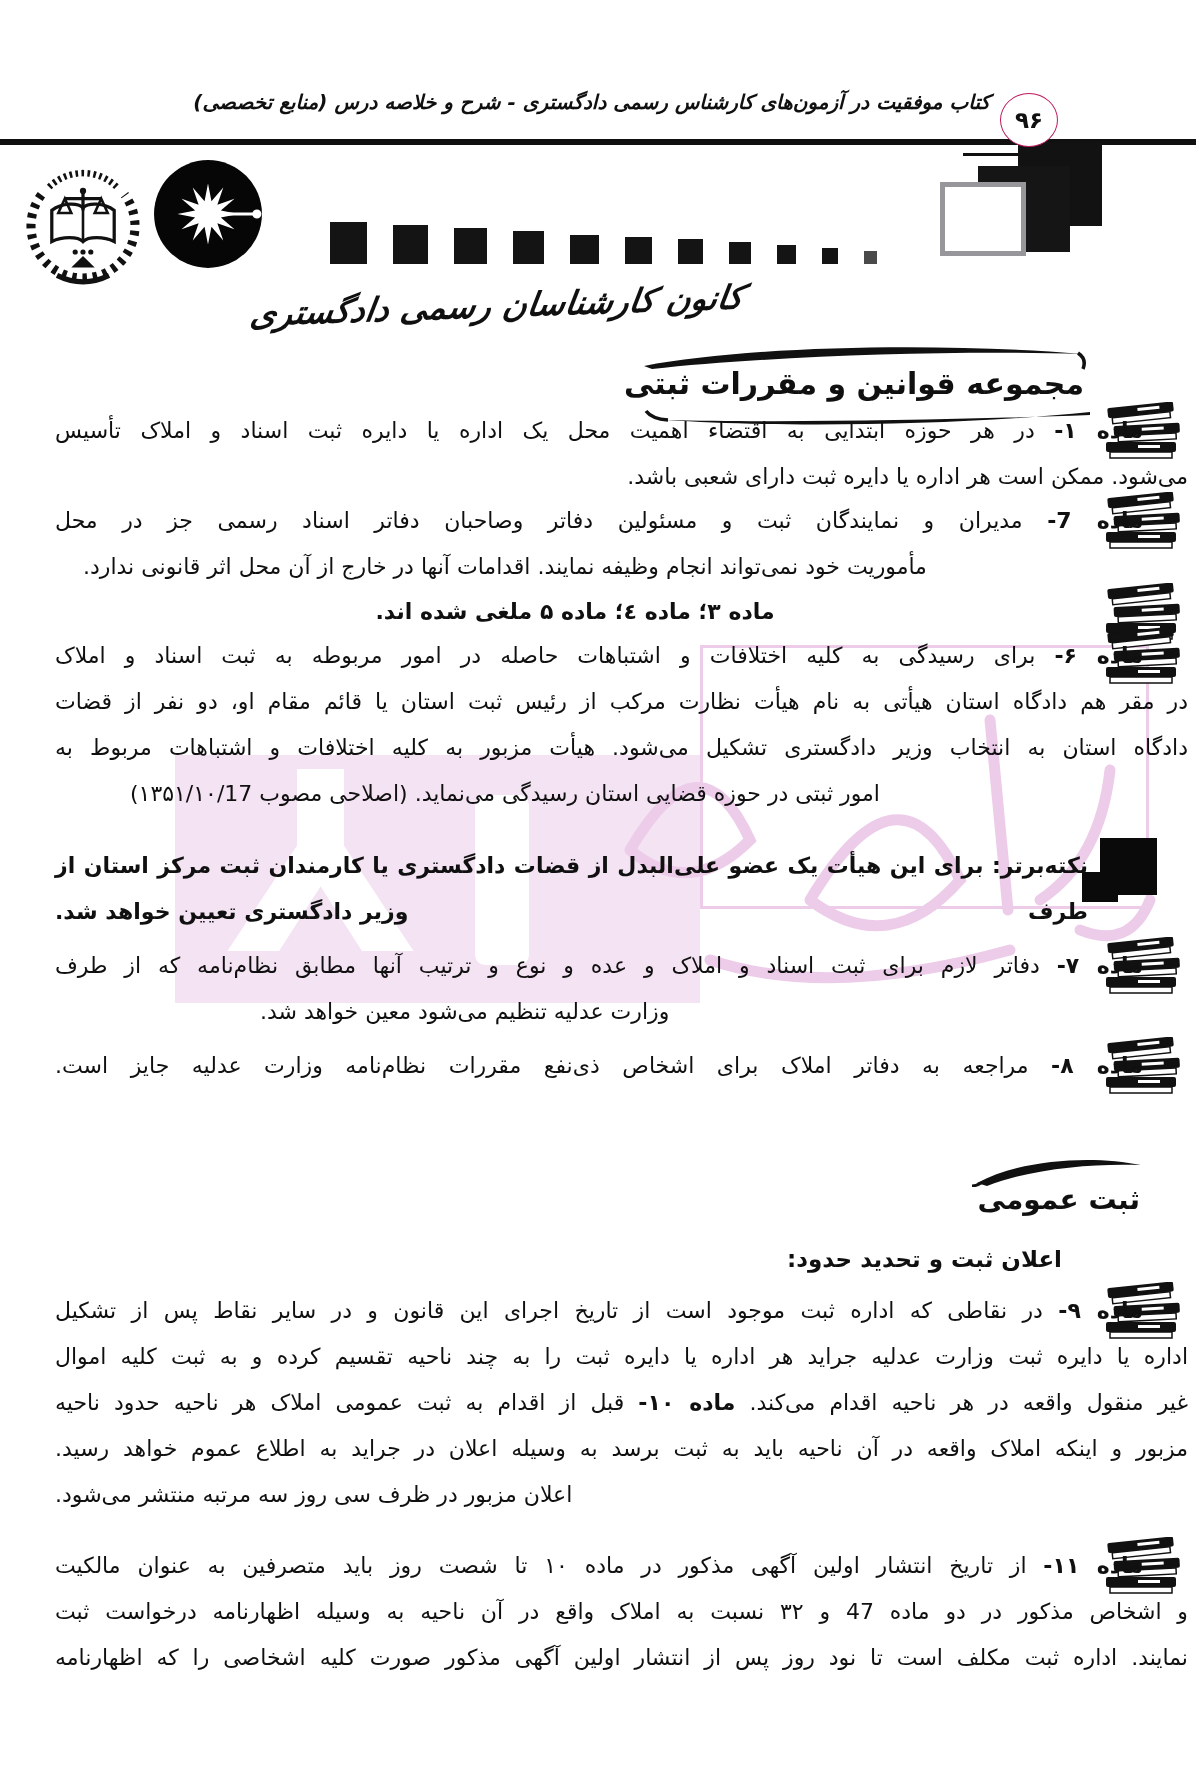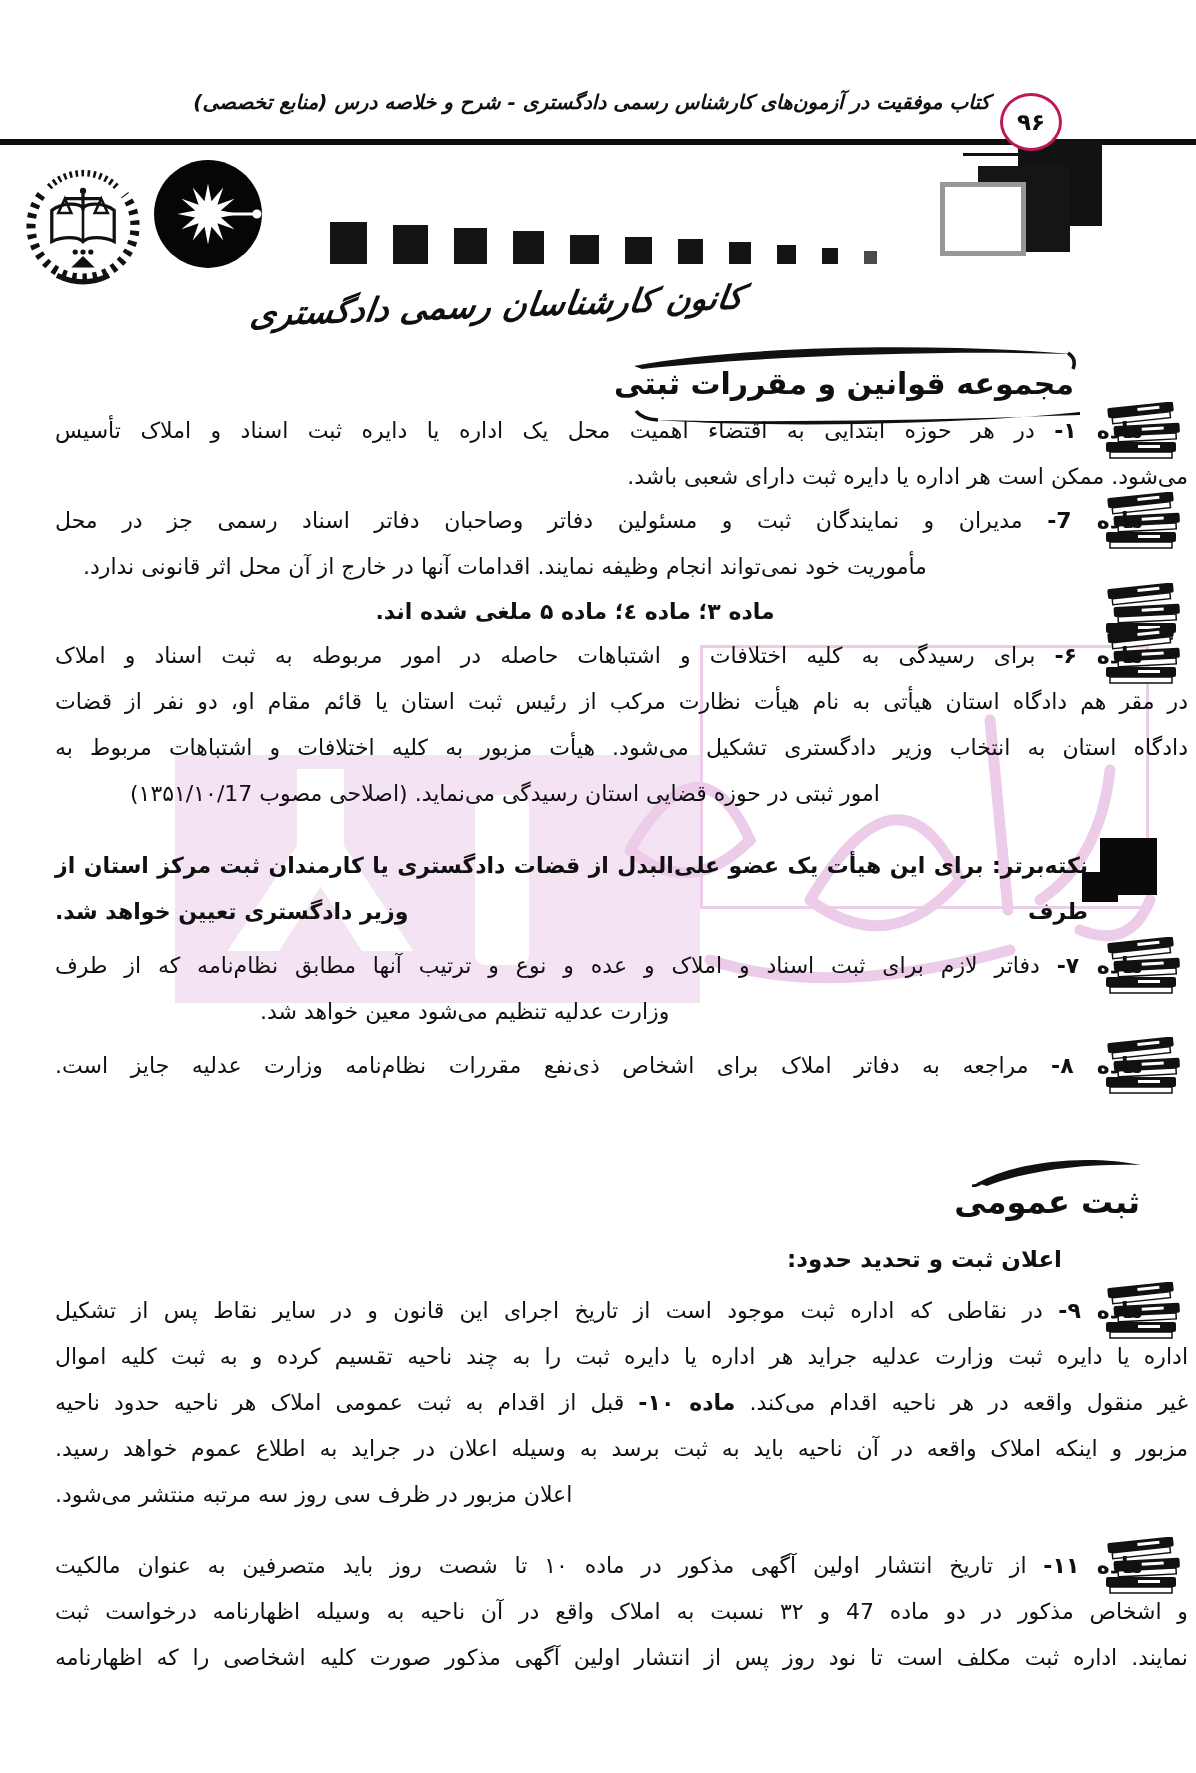--- a/index.html
+++ b/index.html
@@ -17,43 +17,43 @@
   .wm-box{position:absolute;left:700px;top:645px;width:443px;height:258px;border:3px solid #edccea;}
   .wm-strokes{position:absolute;left:560px;top:600px;}
   
   .content{position:absolute;inset:0;z-index:2;}
   
   .hdr-title{position:absolute;top:90px;right:206px;font-size:20px;font-weight:bold;font-style:italic;
     letter-spacing:.2px;white-space:nowrap;}
   .hdr-rule{position:absolute;top:139px;left:0;width:1196px;height:6px;background:#101010;}
   .hdr-rule2{position:absolute;top:153px;left:963px;width:95px;height:3px;background:#101010;}
   .page-circle{position:absolute;top:93px;left:1000px;width:56px;height:52px;background:#fff;
-    border:3px solid #be185d;border-radius:50%;display:flex;align-items:center;justify-content:center;
+    border:1px solid #be185d;border-radius:50%;display:flex;align-items:center;justify-content:center;
     font-size:23px;font-weight:bold;z-index:3;}
   
   .emblem{position:absolute;left:18px;top:150px;}
   .circle-logo{position:absolute;left:152px;top:158px;}
   .calligraphy{position:absolute;left:252px;top:286px;font-size:33px;font-weight:bold;font-style:italic;
     transform:skewX(-10deg) rotate(-2deg);white-space:nowrap;}
   
   .squares{position:absolute;left:330px;top:222px;height:42px;display:flex;align-items:flex-end;gap:26px;}
   .sq{background:#141414;}
   .sq.s0{background:#4a4a4a;}
   .blocks{position:absolute;left:940px;top:142px;width:170px;height:115px;}
   .blk-top{position:absolute;left:78px;top:0;width:84px;height:84px;background:#121212;z-index:1;}
   .blk-mid{position:absolute;left:38px;top:24px;width:92px;height:86px;background:#151515;z-index:2;}
   .blk-gray{position:absolute;left:0;top:40px;width:76px;height:64px;background:#fff;border:5px solid #97979b;z-index:3;}
   
-  .h1-wrap{position:absolute;top:366px;right:122px;text-align:right;}
+  .h1-wrap{position:absolute;top:366px;right:112px;text-align:right;}
   .h1-swoosh{position:absolute;top:-24px;right:-4px;}
   .h1-under{position:absolute;top:42px;right:-10px;}
   .h1{font-size:30px;font-weight:bold;white-space:nowrap;}
   .h2-wrap{position:absolute;top:1183px;right:56px;text-align:right;}
   .h2-swoosh{position:absolute;top:-30px;right:-6px;}
-  .h2{font-size:32px;font-weight:bold;white-space:nowrap;}
+  .h2{font-size:28px;font-weight:bold;white-space:nowrap;}
   .h3{position:absolute;top:1246px;right:134px;font-size:23px;font-weight:bold;white-space:nowrap;}
   
   .blk{position:absolute;left:55px;width:1133px;}
   .ln{height:46px;line-height:46px;font-size:22px;white-space:nowrap;}
   .jf{white-space:normal;text-align:justify;text-align-last:justify;}
   .first{margin-right:45px;}
   .bold{font-weight:bold;}
   
   .off210{text-align:right;padding-left:158px;}
   .off83{text-align:left;padding-left:28px;}

